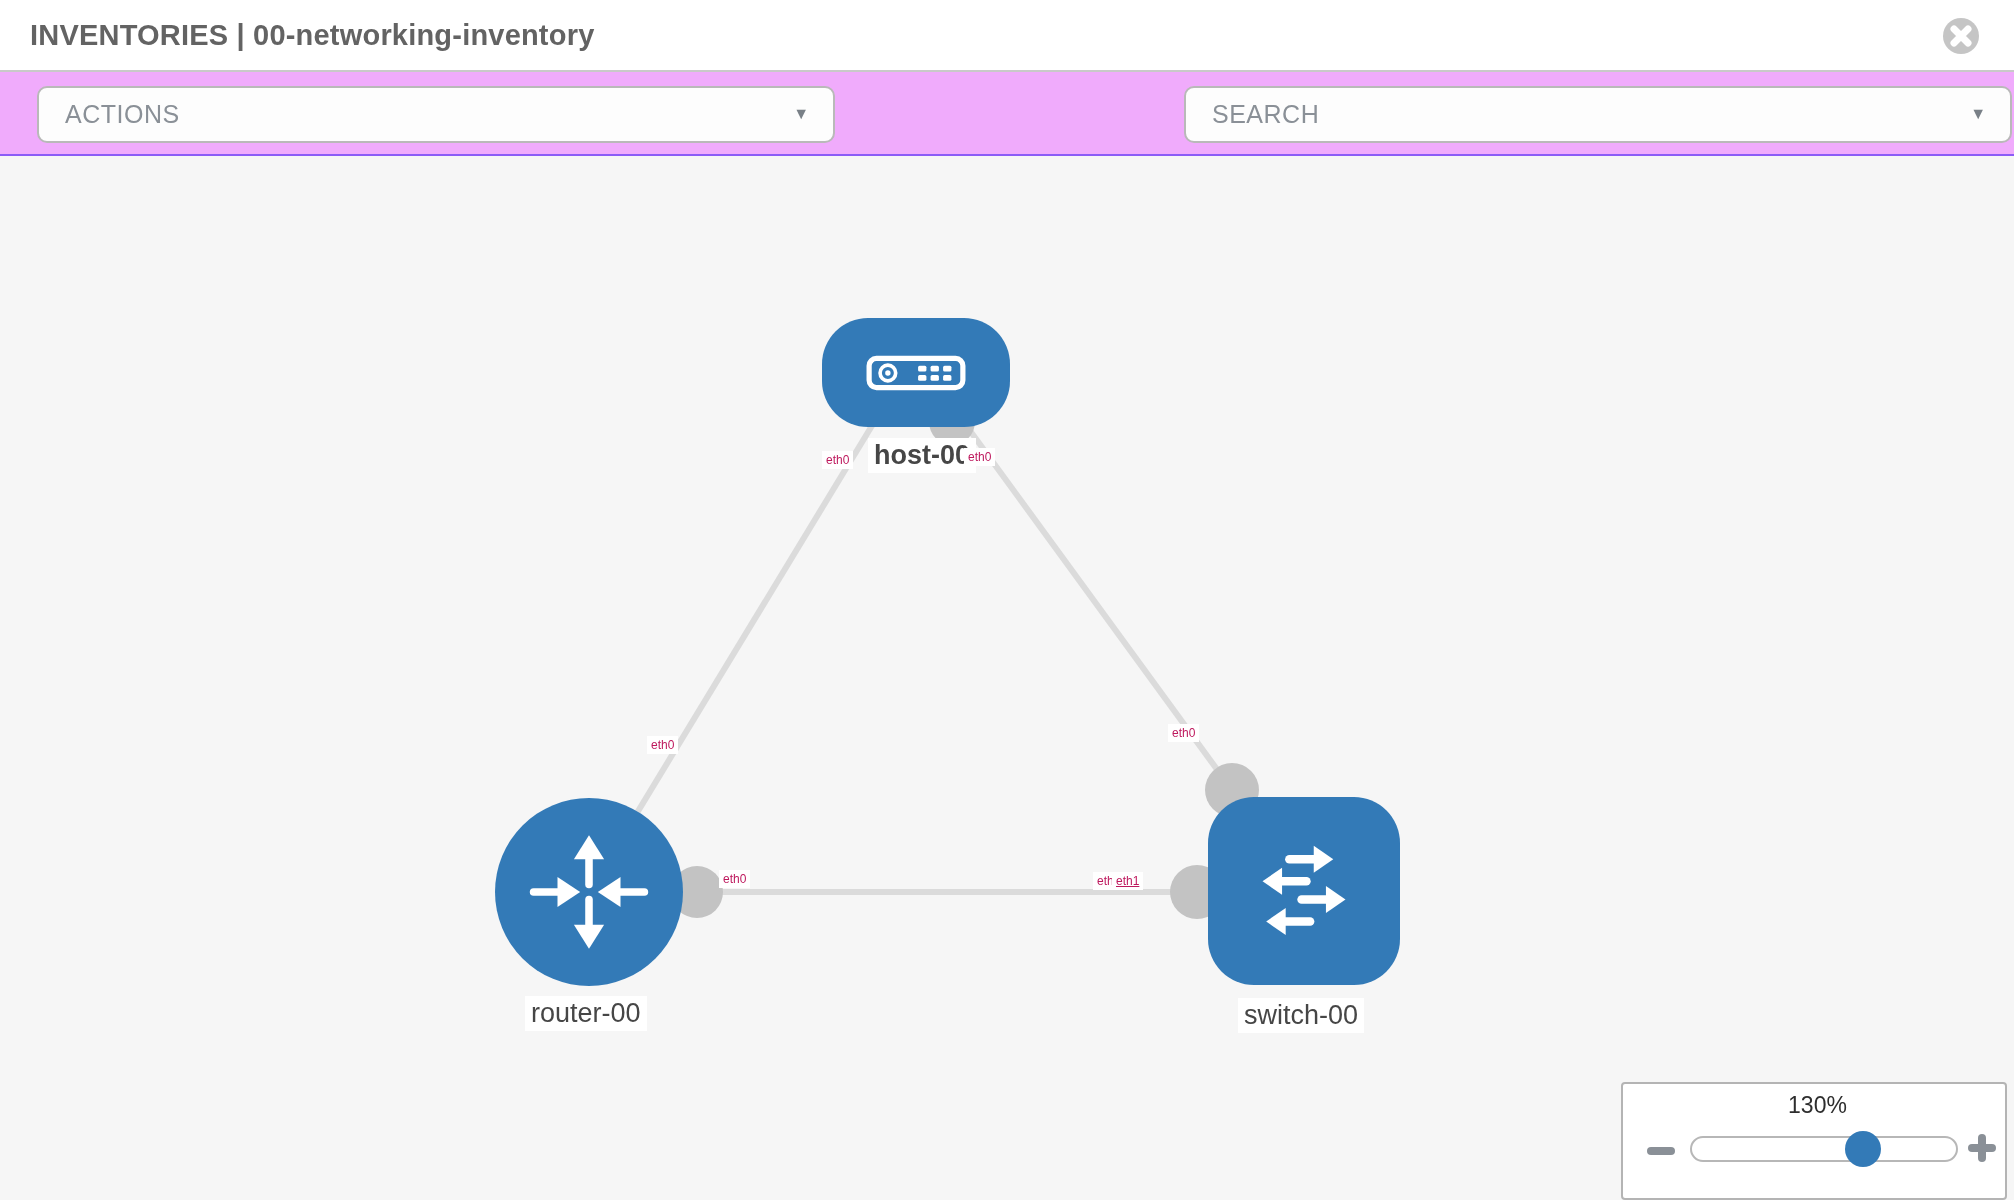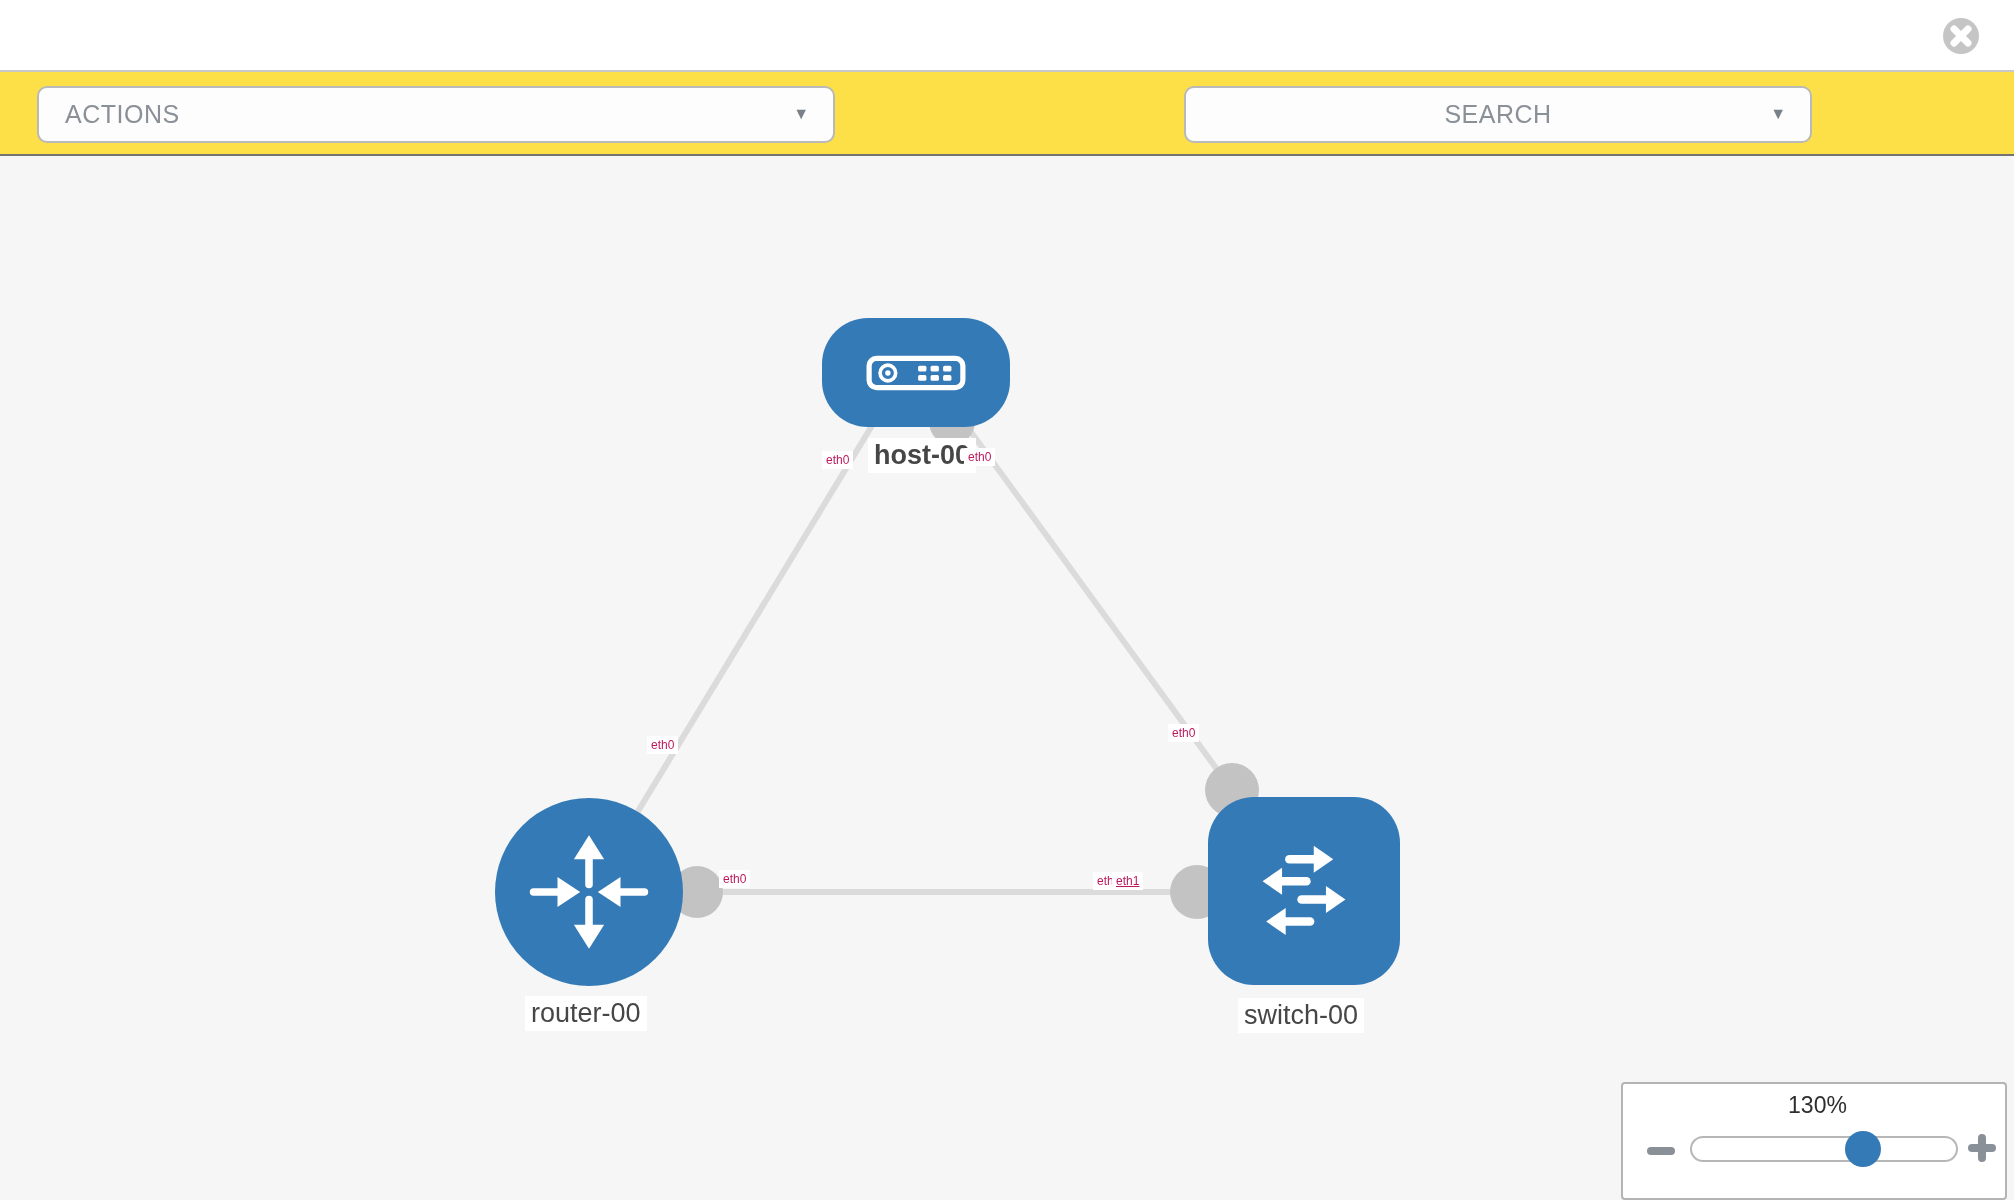--- a/index.html
+++ b/index.html
@@ -15,34 +15,34 @@
     display:flex; align-items:center;
   }
   .page-title { margin-left:30px; font-size:29px; font-weight:bold; color:#636363; letter-spacing:0.2px; }
   .close-btn {
     position:absolute; right:34px; top:17px; width:38px; height:38px;
     border:none; background:transparent; padding:0; cursor:pointer;
   }
   
   .toolbar {
     position:absolute; left:0; top:72px; width:2014px; height:84px;
-    background:#fde047; border-bottom:2px solid #737373;
+    background:#f0abfc; border-bottom:2px solid #8b5cf6;
   }
   .dropdown {
     position:absolute; top:14px; height:57px; background:#fdfdfd;
     border:2px solid #b9b9b9; border-radius:10px;
     display:flex; align-items:center; padding:0 26px; cursor:pointer;
   }
   .dropdown .dd-label { font-size:25px; color:#8a9097; letter-spacing:0.5px; }
   .dropdown .caret {
     position:absolute; right:24px; top:50%; transform:translateY(-54%);
     font-size:16px; color:#798087;
   }
   .dd-actions { left:37px;  width:798px; }
-  .dd-search  { left:1184px; width:628px;justify-content:center; }
+  .dd-search  { left:1184px; width:828px; }
   .tool-btn {
     position:absolute; top:96px; width:40px; height:40px; border:none;
     background:transparent; padding:0; cursor:pointer;
   }
   .tool-btn svg { display:block; }
   .btn-wrench { left:1048px; }
   .btn-key    { left:1116px; }
   
   .canvas {
     position:absolute; left:0; top:156px; width:2014px; height:1044px;
@@ -91,20 +91,21 @@
     position:absolute; left:222px; top:47px; width:36px; height:36px;
     border-radius:50%; background:#337ab7; cursor:grab;
   }
 </style>
 </head>
 <body>
 
 <div id="app">
 
   <div class="header">
+    <div class="page-title">INVENTORIES | 00-networking-inventory</div>
     <button class="close-btn">
       <svg width="38" height="38" viewBox="0 0 38 38">
         <circle cx="19" cy="19" r="18" fill="#c5c5c5"></circle>
         <path d="M12 12 L26 26 M26 12 L12 26" stroke="#fff" stroke-width="7" stroke-linecap="round"></path>
       </svg>
     </button>
   </div>
 
   <div class="toolbar">
     <div class="dropdown dd-actions">

